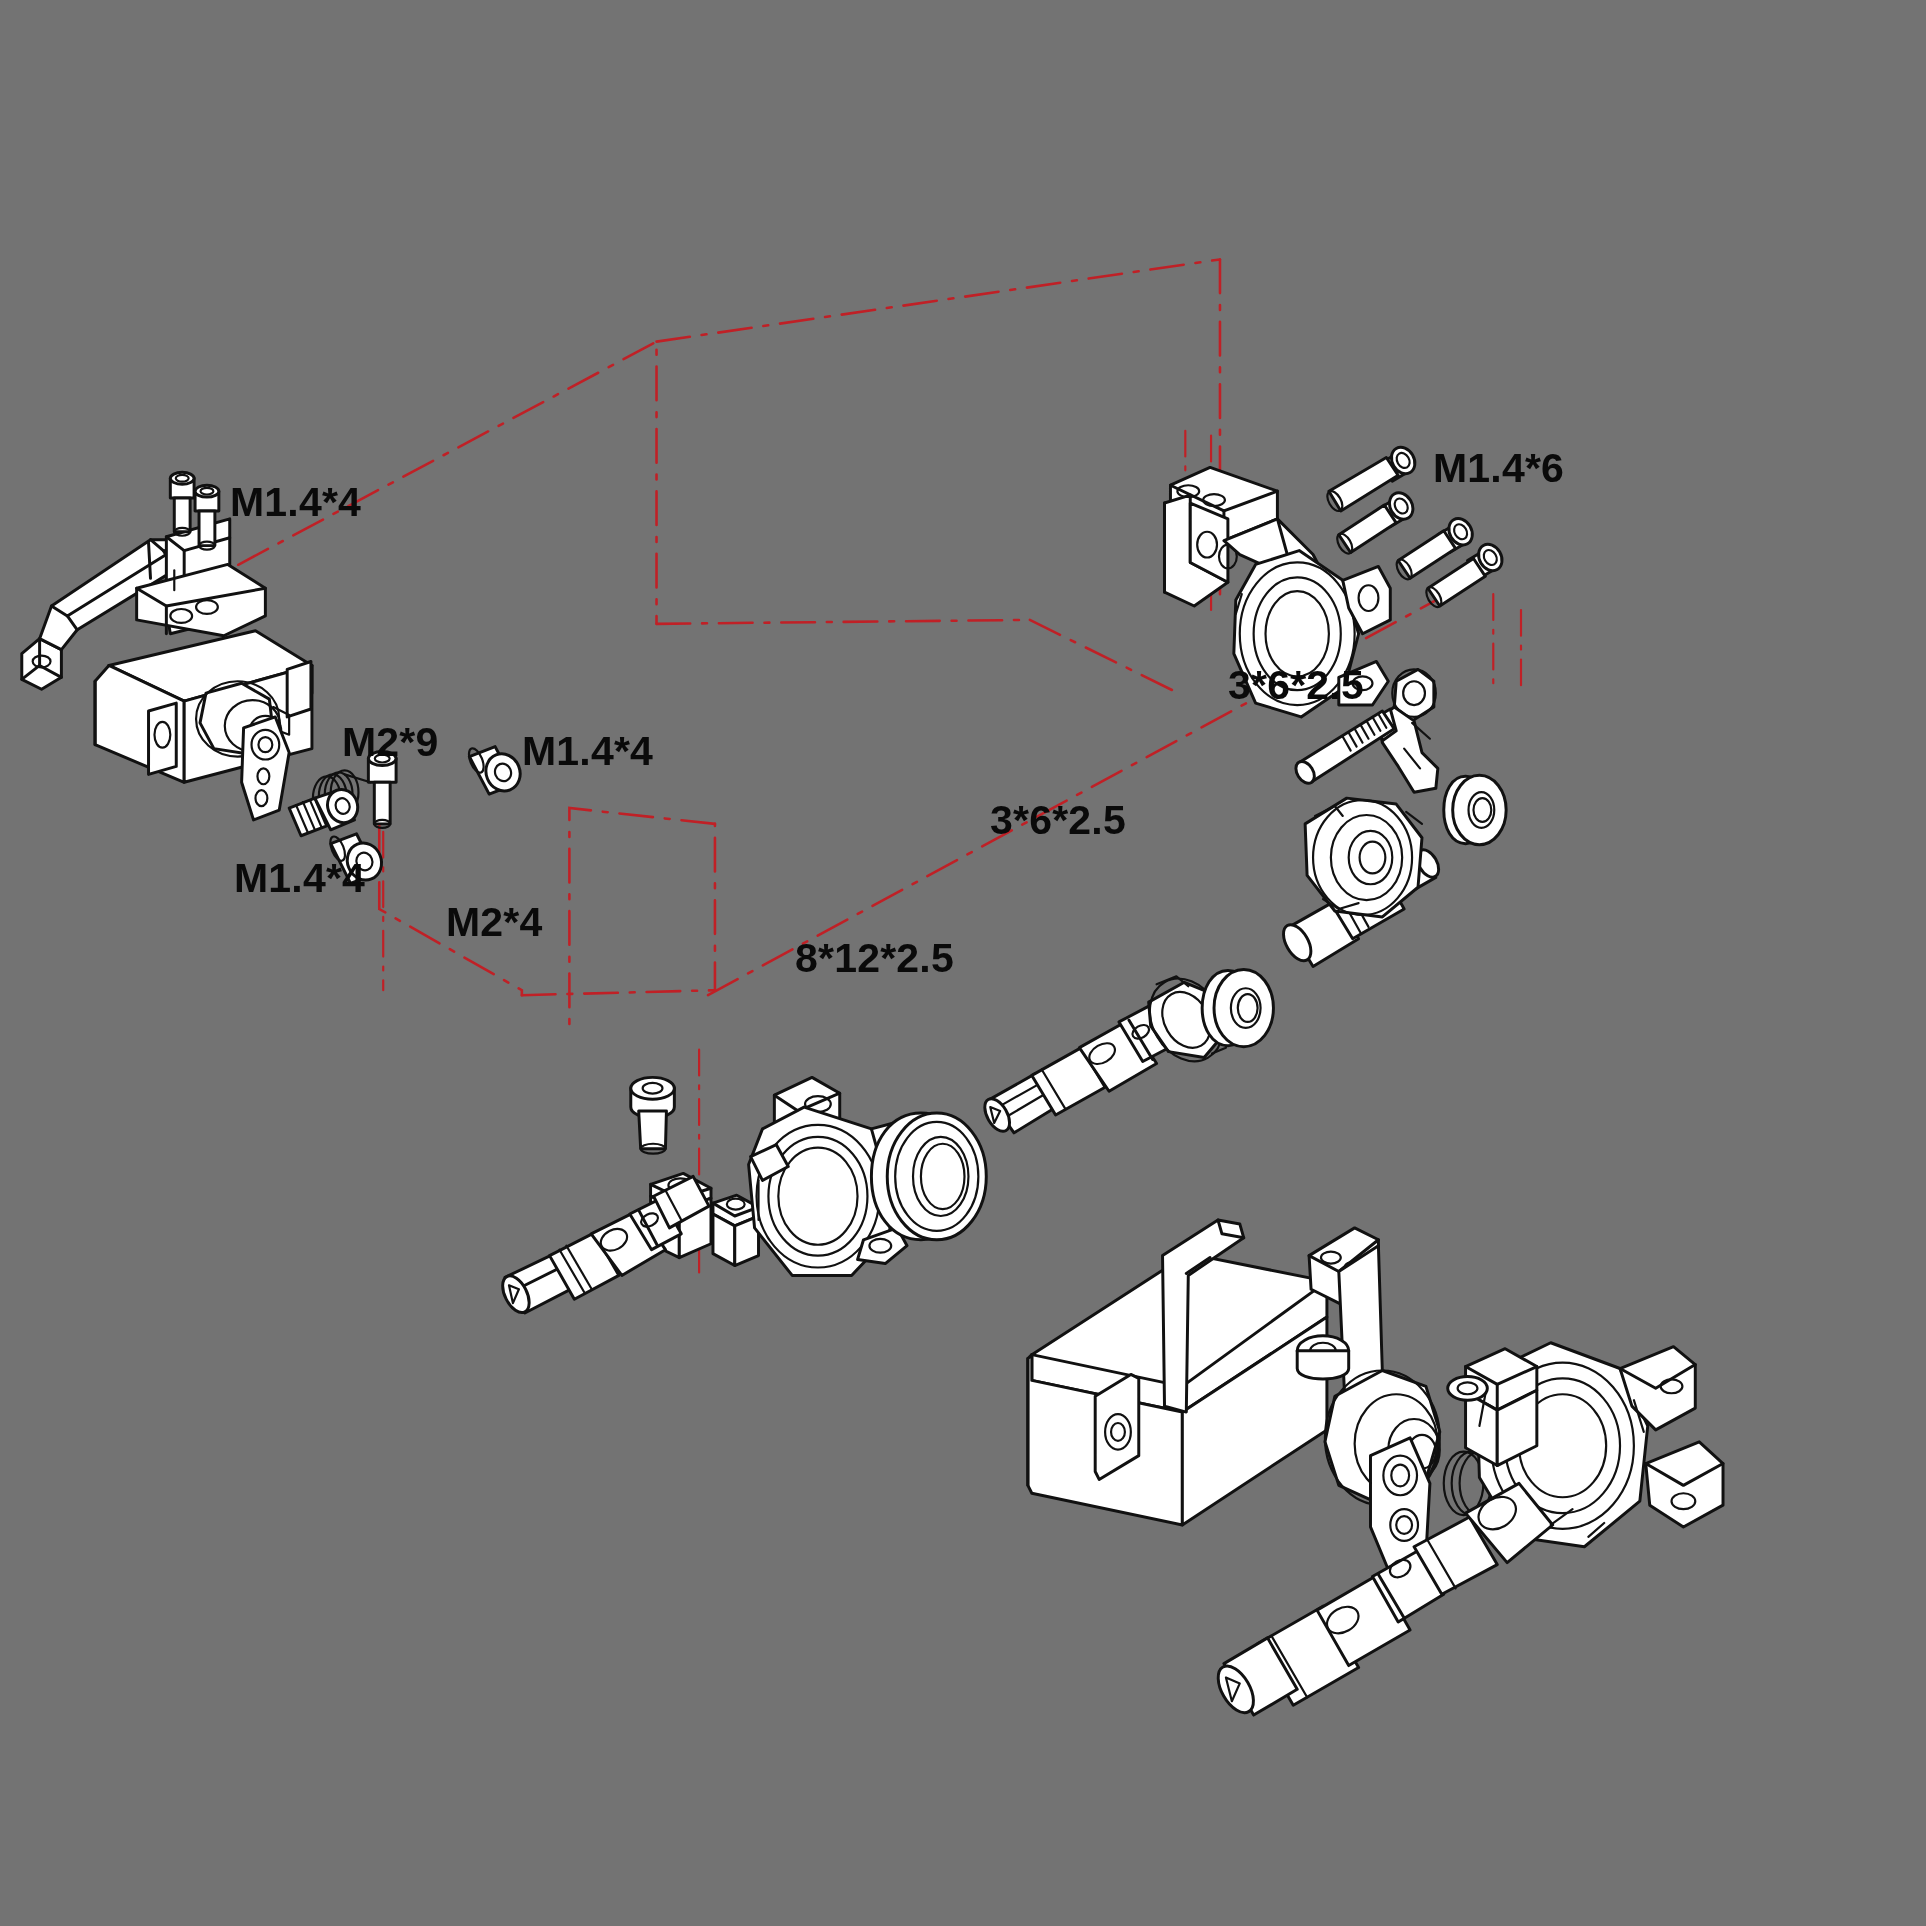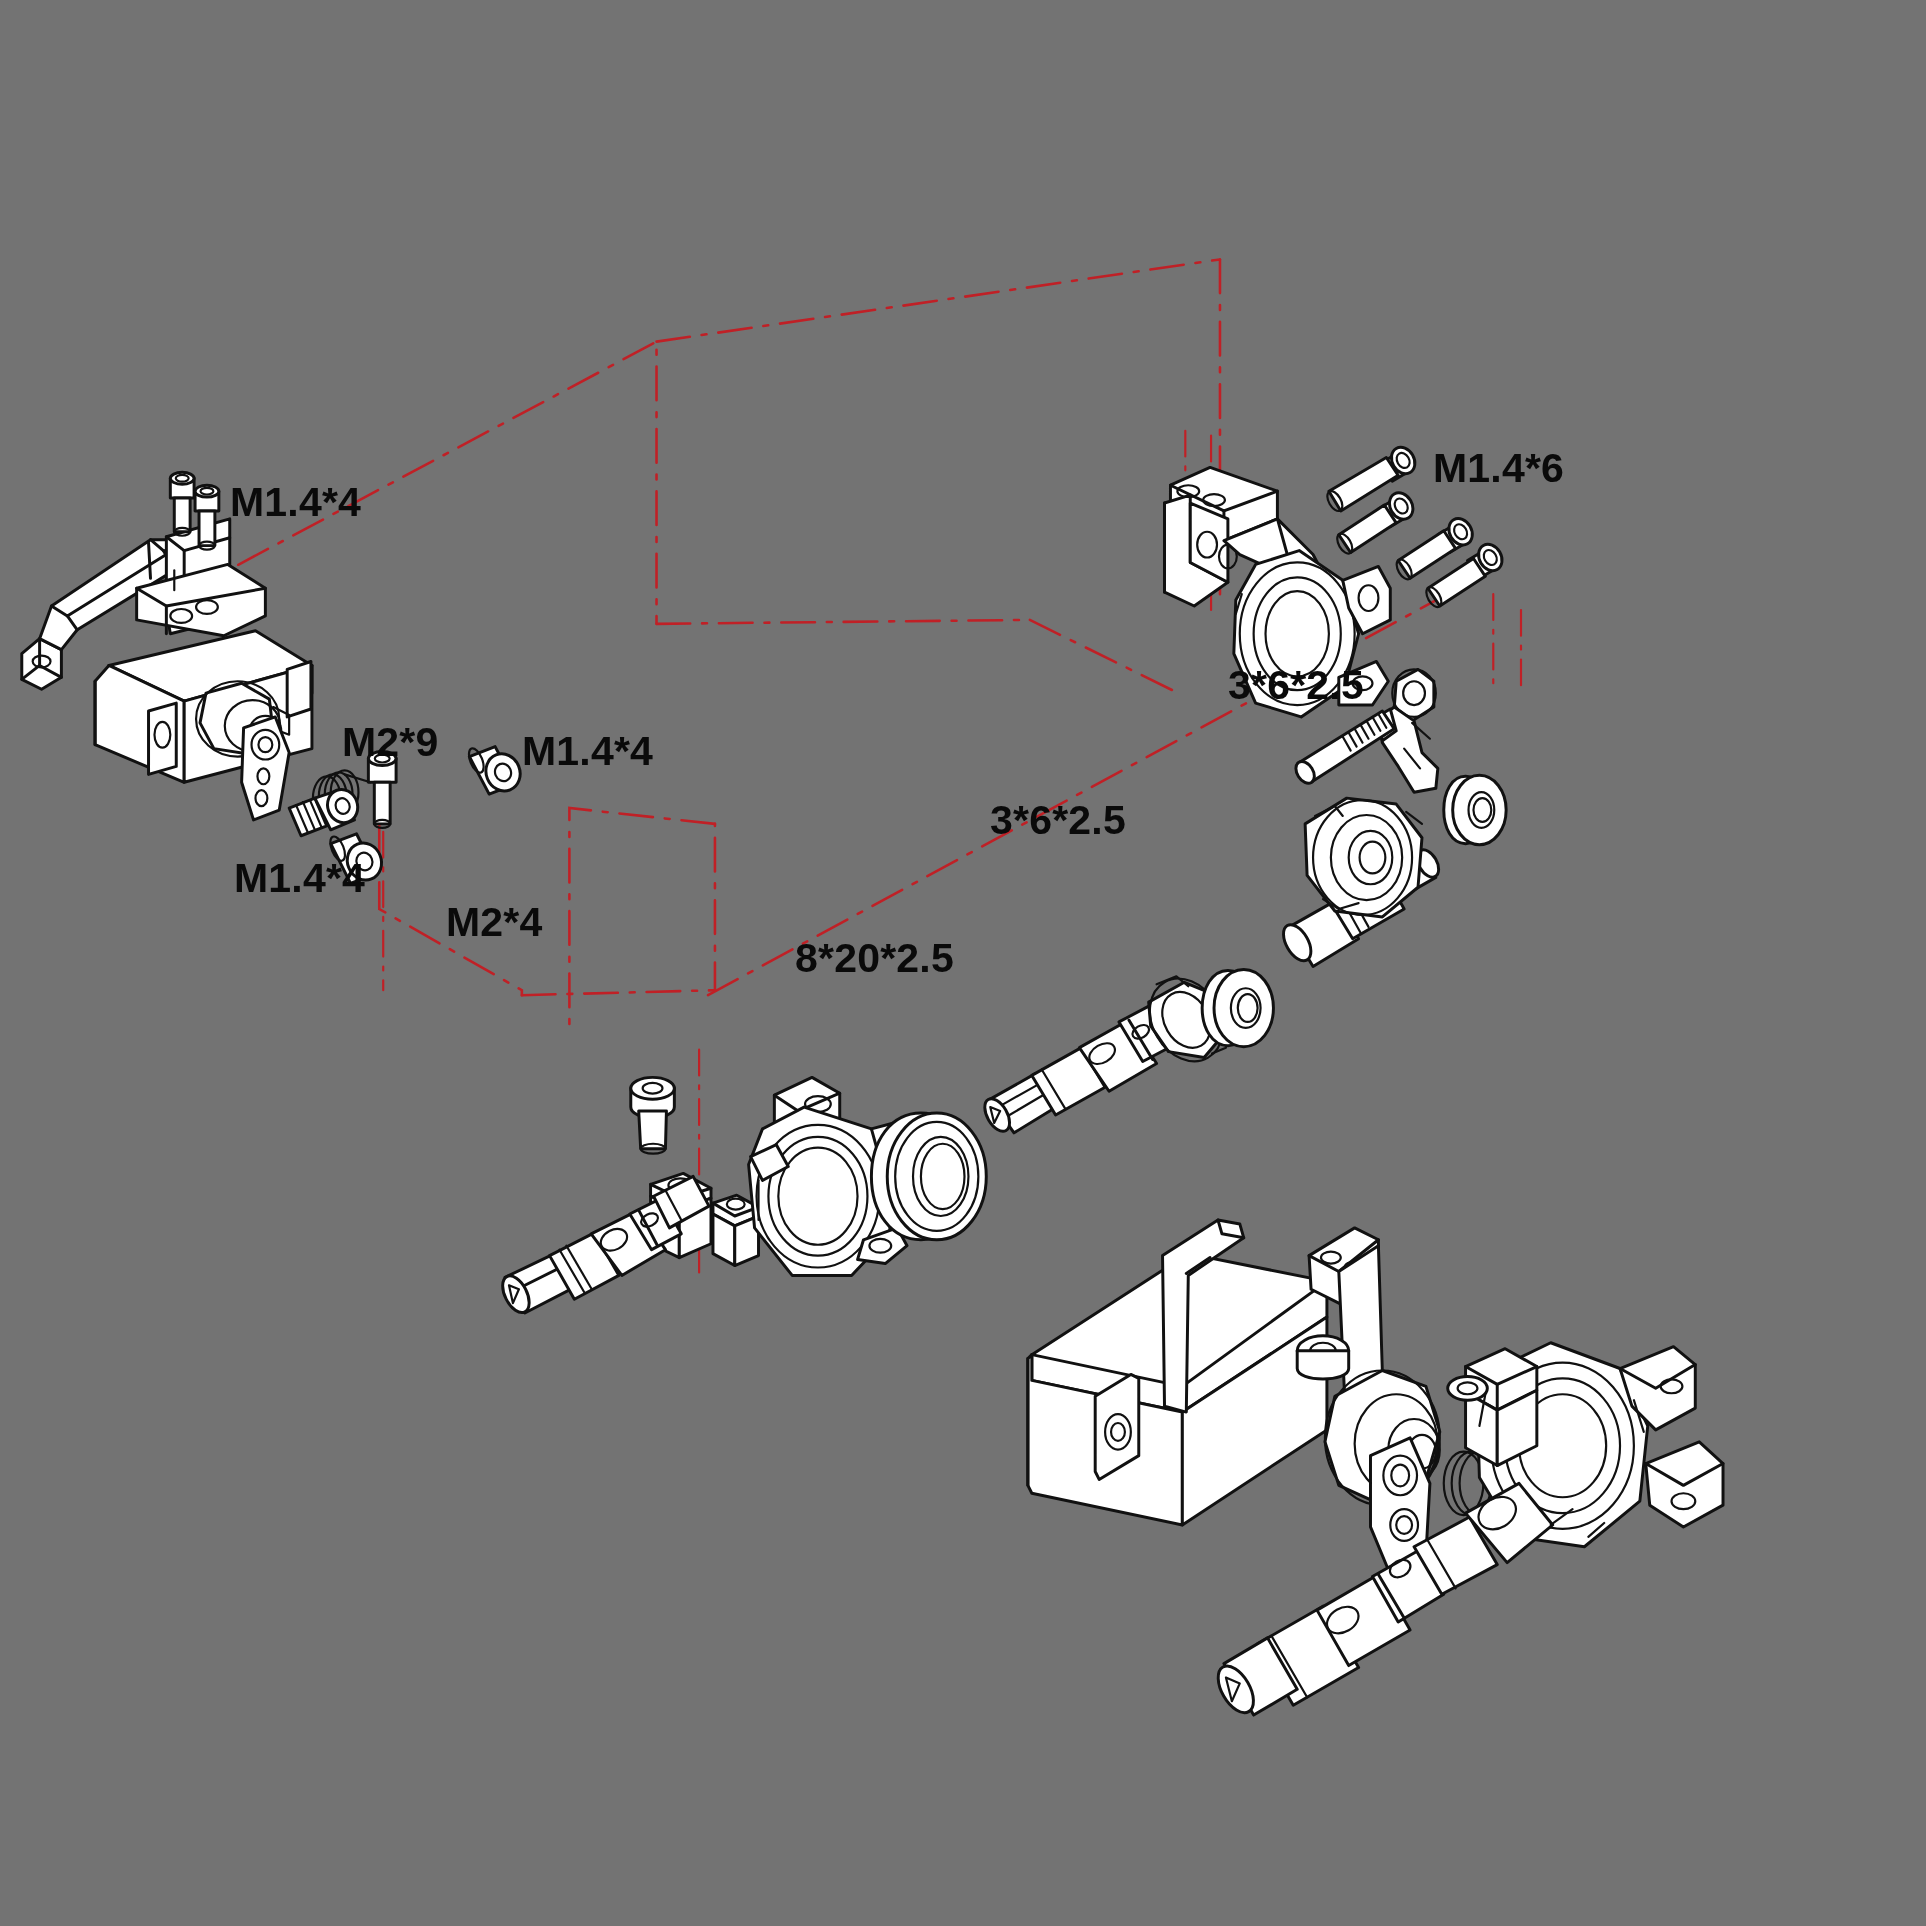--- a/index.html
+++ b/index.html
@@ -506,21 +506,21 @@
   <div class="label sz-lg" style="left:230px; top:482px;">M1.4*4</div>
 
   <div class="label sz-lg" style="left:342px; top:722px;">M2*9</div>
 
   <div class="label sz-lg" style="left:522px; top:731px;">M1.4*4</div>
 
   <div class="label sz-lg" style="left:234px; top:858px;">M1.4*4</div>
 
   <div class="label sz-lg" style="left:446px; top:902px;">M2*4</div>
 
-  <div class="label sz-lg" style="left:795px; top:938px;">8*20*2.5</div>
+  <div class="label sz-lg" style="left:795px; top:938px;">8*12*2.5</div>
 
   <div class="label sz-lg" style="left:990px; top:800px;">3*6*2.5</div>
 
   <div class="label sz-lg" style="left:1228px; top:665px;">3*6*2.5</div>
 
   <div class="label sz-lg" style="left:1433px; top:448px;">M1.4*6</div>
 
 </div>
 
 

